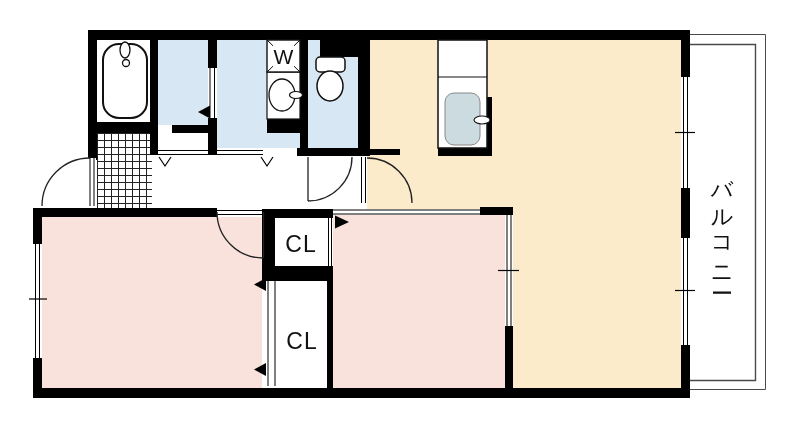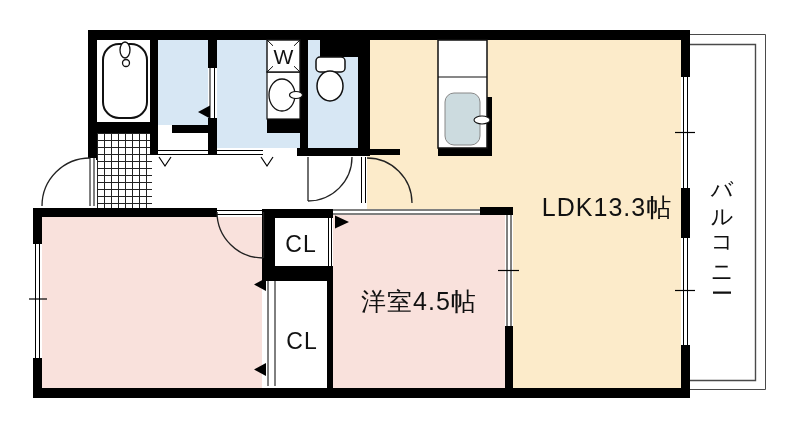--- a/index.html
+++ b/index.html
@@ -187,19 +187,17 @@
     </g>
 
     <g>
       <rect x="438" y="40" width="49" height="108" fill="#fff" stroke="#111" stroke-width="1.5"></rect>
       <line x1="438" y1="77" x2="487" y2="77" stroke="#111" stroke-width="1.2"></line>
       <rect x="445" y="93" width="35" height="52" rx="9" fill="#ccdbdf" stroke="#888" stroke-width="1"></rect>
       <ellipse cx="482" cy="120" rx="8" ry="4" fill="#fff" stroke="#111" stroke-width="1.1"></ellipse>
     </g>
   </svg>
 
-  <div class="lbl" style="left:517px;top:192px;width:180px;">LDK13.3帖</div>
-  <div class="lbl" style="left:329px;top:286px;width:180px;">洋室4.5帖</div>
   <div class="lbl" style="left:275px;top:229px;width:52px;font-size:23px;">CL</div>
   <div class="lbl" style="left:277px;top:326px;width:50px;font-size:23px;">CL</div>
   <div class="lbl-v" style="left:704px;top:140px;width:36px;height:170px;">バルコニー</div>
 
 </div>
 
 </body></html>

